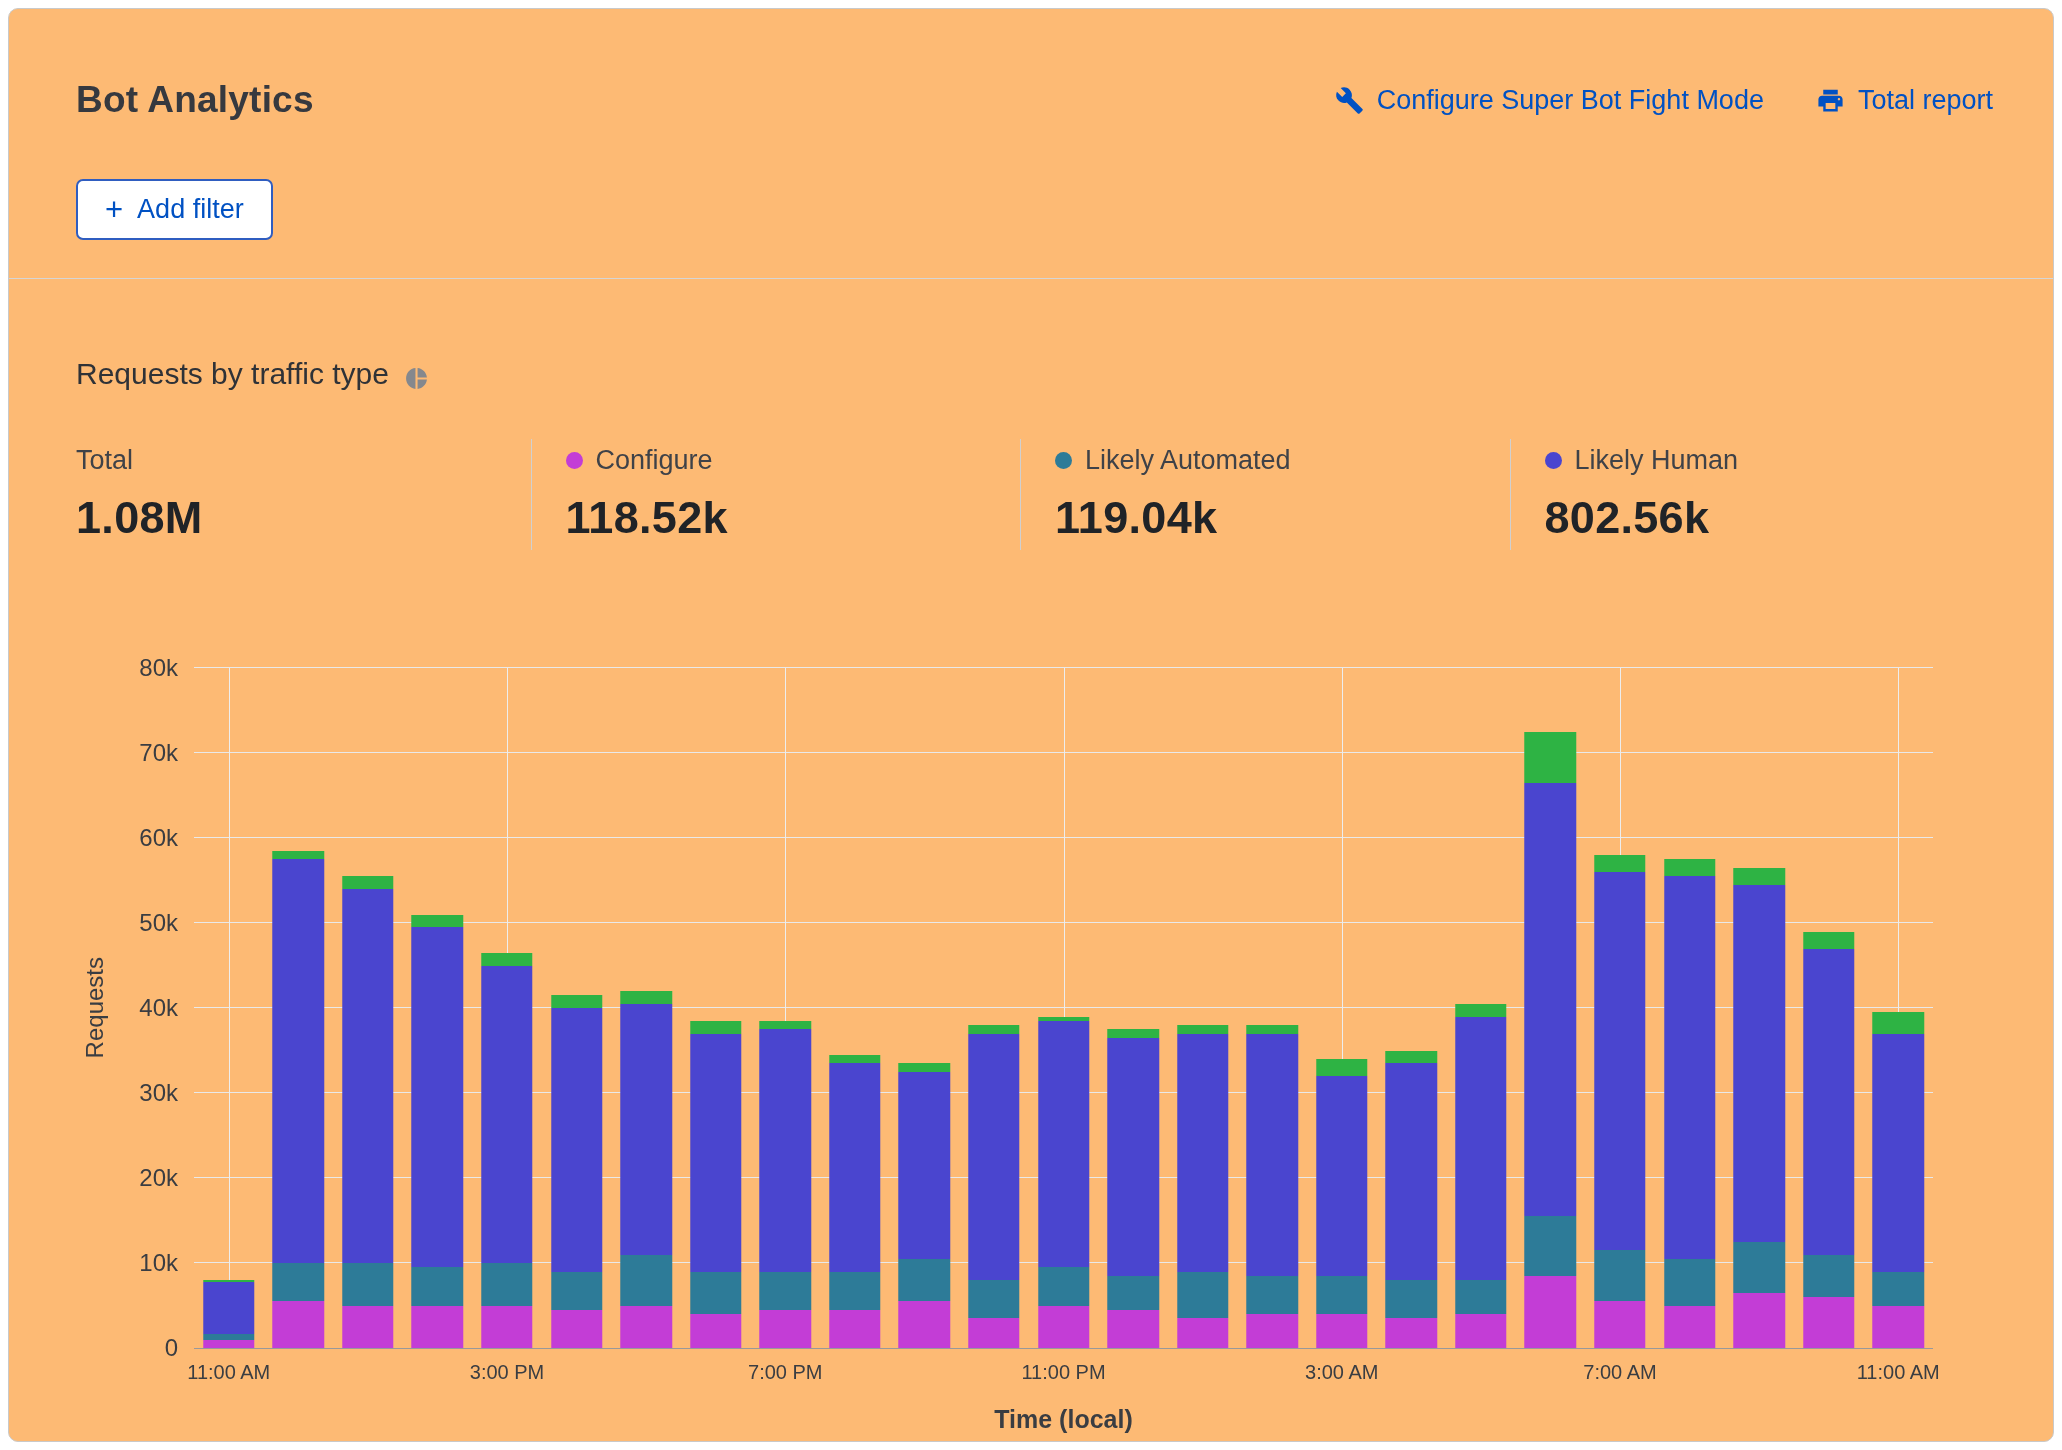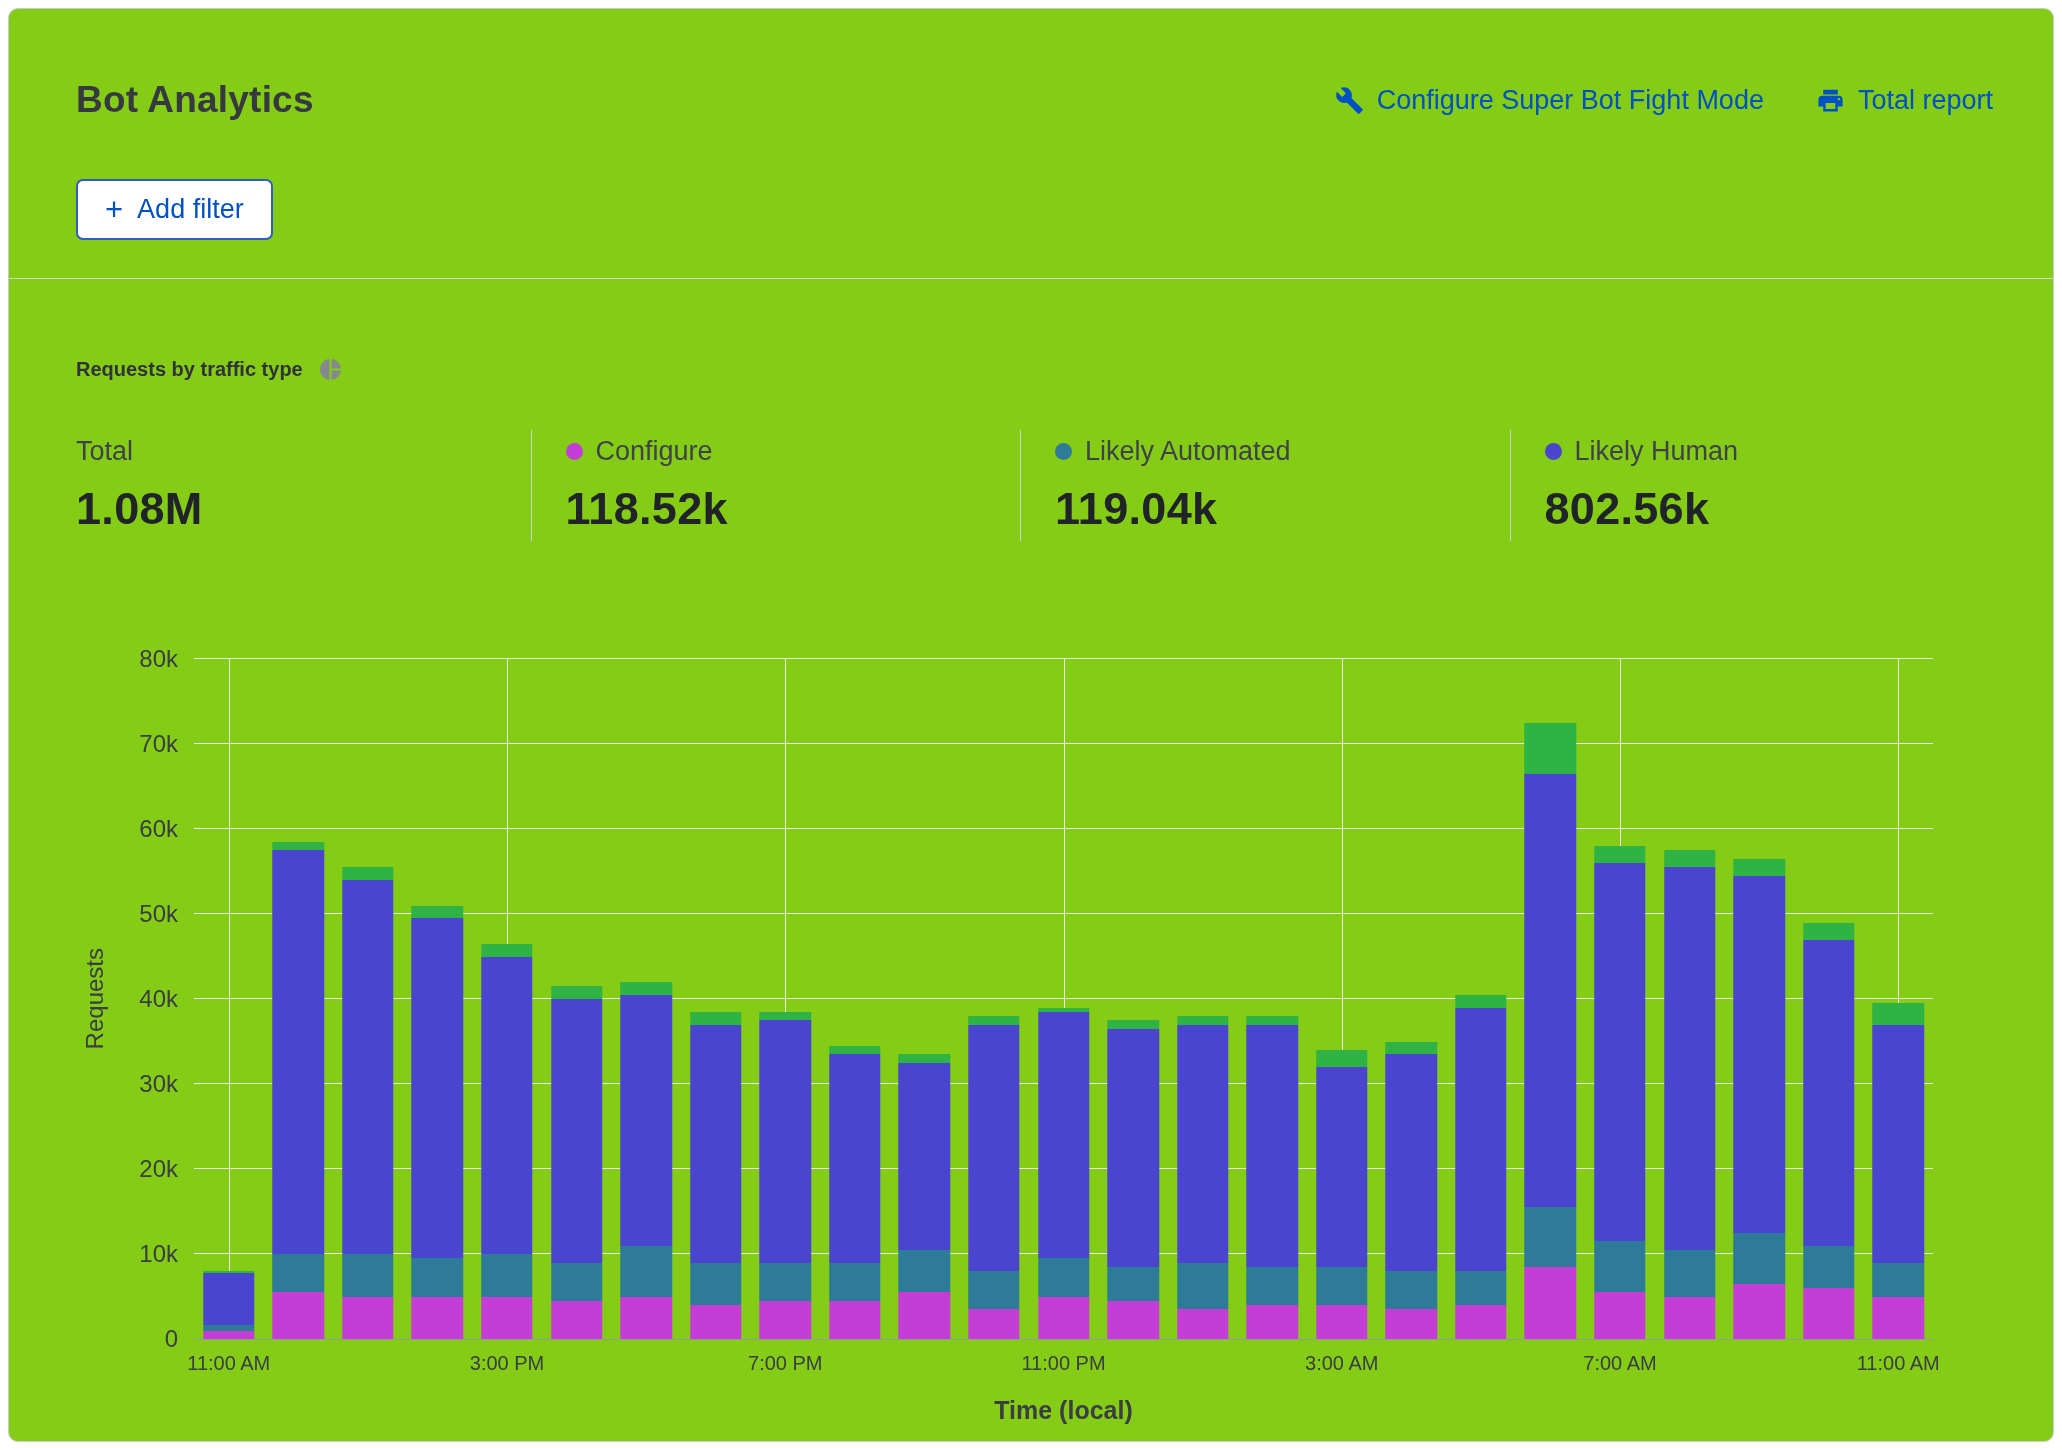--- a/index.html
+++ b/index.html
@@ -1,37 +1,37 @@
 <!DOCTYPE html>
 <html><head>
 <meta charset="utf-8">
 <style>
   html,body{margin:0;padding:0;background:#fff;font-family:"Liberation Sans",sans-serif;color:#36393f;}
   .page{position:relative;width:2062px;height:1450px;background:#fff;overflow:hidden;}
-  .card{position:absolute;inset:8px;border:1px solid #c9c9c9;border-radius:10px;background:#84cc16;overflow:hidden;}
+  .card{position:absolute;inset:8px;border:1px solid #c9c9c9;border-radius:10px;background:#fdba74;overflow:hidden;}
 
   
   .header{display:flex;justify-content:space-between;align-items:flex-start;padding:70px 60px 0 67px;}
   .title{font-size:37px;font-weight:700;color:#36393f;letter-spacing:.2px;}
   .links{display:flex;gap:52px;align-items:center;padding-top:6px;}
   .link{display:flex;gap:13px;align-items:center;color:#0051c3;font-size:27px;cursor:pointer;}
   .link svg{width:29px;height:29px;flex:none;}
 
   
   .filter-row{display:flex;justify-content:space-between;align-items:center;padding:58px 60px 38px 67px;}
   .add-filter{display:flex;gap:14px;align-items:center;color:#0051c3;border:2px solid #2f5dc0;border-radius:7px;padding:13px 27px;font-size:27px;background:#fff;cursor:pointer;}
   .add-filter .plus{font-size:31px;line-height:20px;font-weight:400;}
   .select{display:flex;justify-content:space-between;align-items:center;box-sizing:border-box;width:307px;height:64px;border:1px solid #8d8d8d;border-radius:8px;padding:0 20px 0 22px;font-size:27px;color:#26292e;background:#fff;cursor:pointer;}
   .select svg{width:26px;height:26px;}
 
   .divider{height:1px;background:#d5d5d5;}
 
   
   .section{padding:78px 60px 0 67px;}
-  .section-title{display:flex;align-items:center;gap:15px;font-size:20px;font-weight:700;color:#2f3237;}
+  .section-title{display:flex;align-items:flex-end;gap:15px;font-size:30px;font-weight:400;color:#2f3237;}
   .section-title svg{width:25px;height:25px;}
 
   .stats{display:flex;margin-top:48px;gap:6px;}
   .stat{flex:1;padding:6px 10px 6px 34px;border-left:1px solid #d0d0d0;}
   .stat:first-child{border-left:none;padding-left:0;}
   .stat-label{display:flex;align-items:center;gap:13px;font-size:27px;color:#3f4248;}
   .dot{width:17px;height:17px;border-radius:50%;flex:none;}
   .stat-value{font-size:45px;font-weight:700;margin-top:16px;color:#202327;letter-spacing:.3px;}
 
   

